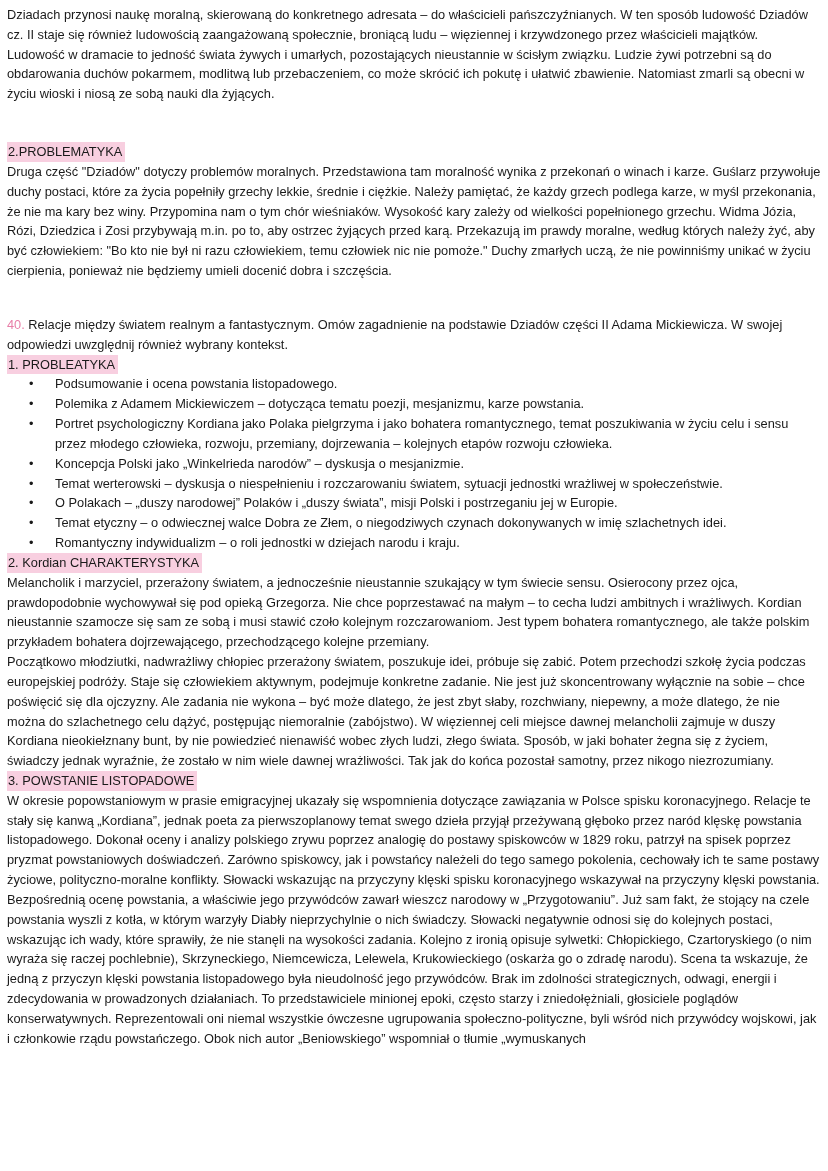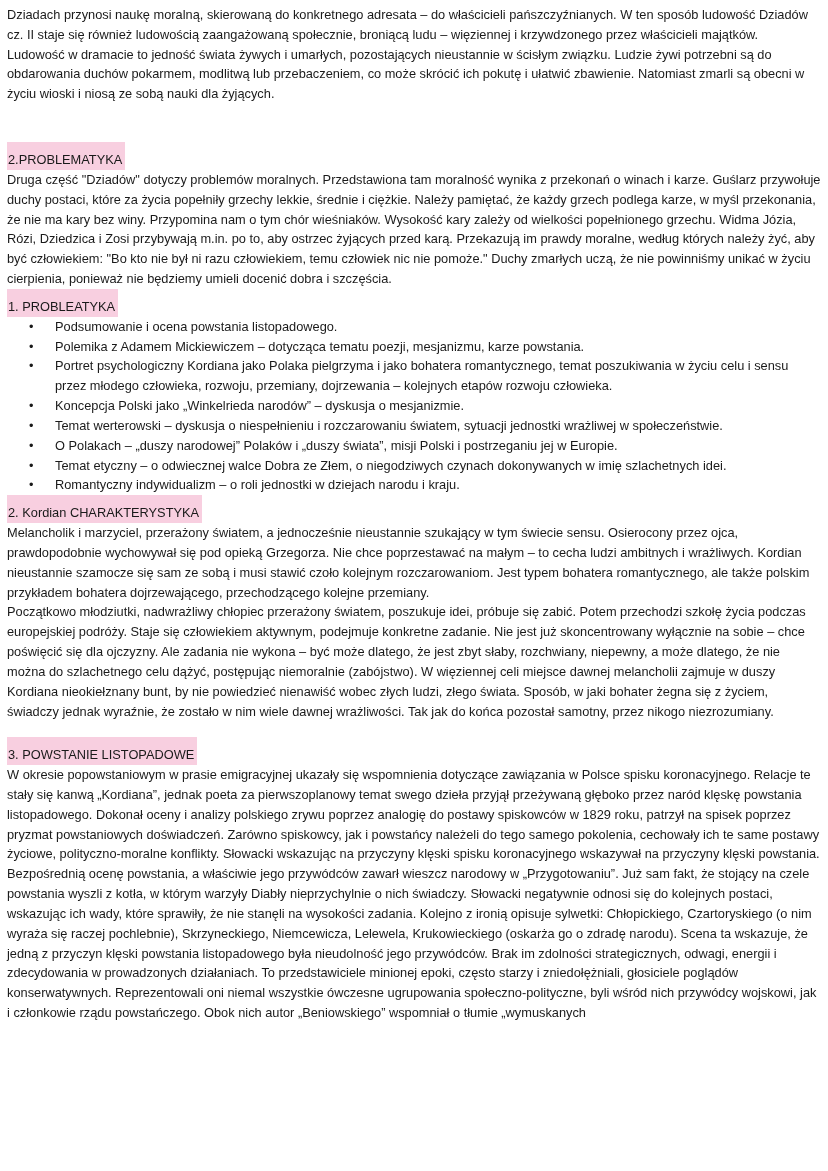--- a/index.html
+++ b/index.html
@@ -9,46 +9,47 @@
     font-family:"Liberation Sans", sans-serif;
     color:var(--text, #1a1a1a);
   }
   .page { padding:5px 7px 0 7px; font-size:12.8px; line-height:1.55; }
   p { margin:0; }
   .italic { }
   h2.hl {
     font-size:inherit; font-weight:normal; line-height:inherit;
     width:max-content; max-width:100%;
     background:var(--highlight, #f8cfe0);
-    padding:8px 3px 0 1px;
+    padding:0 3px 0 1px;
   }
   .mt-xl { margin-top:38px; }
   .mt-lg { margin-top:34px; }
   .mt-md { }
-  .mt-sm { margin-top:16px; }
+  .mt-sm { margin-top:0; }
   .qnum { color:var(--question-number, #e87fa8); }
   .kordian-row { display:flex; align-items:center; margin-top:16px; }
   .pink-bar { flex:1; height:15px; background:var(--highlight, #f8cfe0); margin-left:6px; }
   ul.bullets { list-style:none; }
   ul.bullets li { display:flex; }
   ul.bullets .bullet { flex:0 0 26px; margin-left:22px; text-align:left; }
   ul.bullets .bullet-text { flex:1; }
 </style>
 </head>
 <body>
 
 <div class="page">
 
   <p><span class="italic">Dziadach</span><span> przynosi naukę moralną, skierowaną do konkretnego adresata – do właścicieli pańszczyźnianych. W ten sposób ludowość </span><span class="italic">Dziadów cz. II</span><span> staje się również ludowością zaangażowaną społecznie, broniącą ludu – więziennej i krzywdzonego przez właścicieli majątków.</span></p>
 
   <p>Ludowość w dramacie to jedność świata żywych i umarłych, pozostających nieustannie w ścisłym związku. Ludzie żywi potrzebni są do obdarowania duchów pokarmem, modlitwą lub przebaczeniem, co może skrócić ich pokutę i ułatwić zbawienie. Natomiast zmarli są obecni w życiu wioski i niosą ze sobą nauki dla żyjących.</p>
 
   <h2 class="hl mt-xl">2.PROBLEMATYKA</h2>
   <p>Druga część "Dziadów" dotyczy problemów moralnych. Przedstawiona tam moralność wynika z przekonań o winach i karze. Guślarz przywołuje duchy postaci, które za życia popełniły grzechy lekkie, średnie i ciężkie. Należy pamiętać, że każdy grzech podlega karze, w myśl przekonania, że nie ma kary bez winy. Przypomina nam o tym chór wieśniaków. Wysokość kary zależy od wielkości popełnionego grzechu. Widma Józia, Rózi, Dziedzica i Zosi przybywają m.in. po to, aby ostrzec żyjących przed karą. Przekazują im prawdy moralne, według których należy żyć, aby być człowiekiem: "Bo kto nie był ni razu człowiekiem, temu człowiek nic nie pomoże." Duchy zmarłych uczą, że nie powinniśmy unikać w życiu cierpienia, ponieważ nie będziemy umieli docenić dobra i szczęścia.</p>
 
+  <p class="mt-lg"><span class="qnum">40.</span><span> Relacje między światem realnym a fantastycznym. Omów zagadnienie na podstawie </span><span class="italic">Dziadów</span><span> części II Adama Mickiewicza. W swojej odpowiedzi uwzględnij również wybrany kontekst.</span></p>
 
 
   <h2 class="hl mt-md">1. PROBLEATYKA</h2>
 
   <ul class="bullets">
     <li>
         <span class="bullet">•</span>
         <span class="bullet-text">Podsumowanie i ocena powstania listopadowego.</span>
       </li>
     <li>

